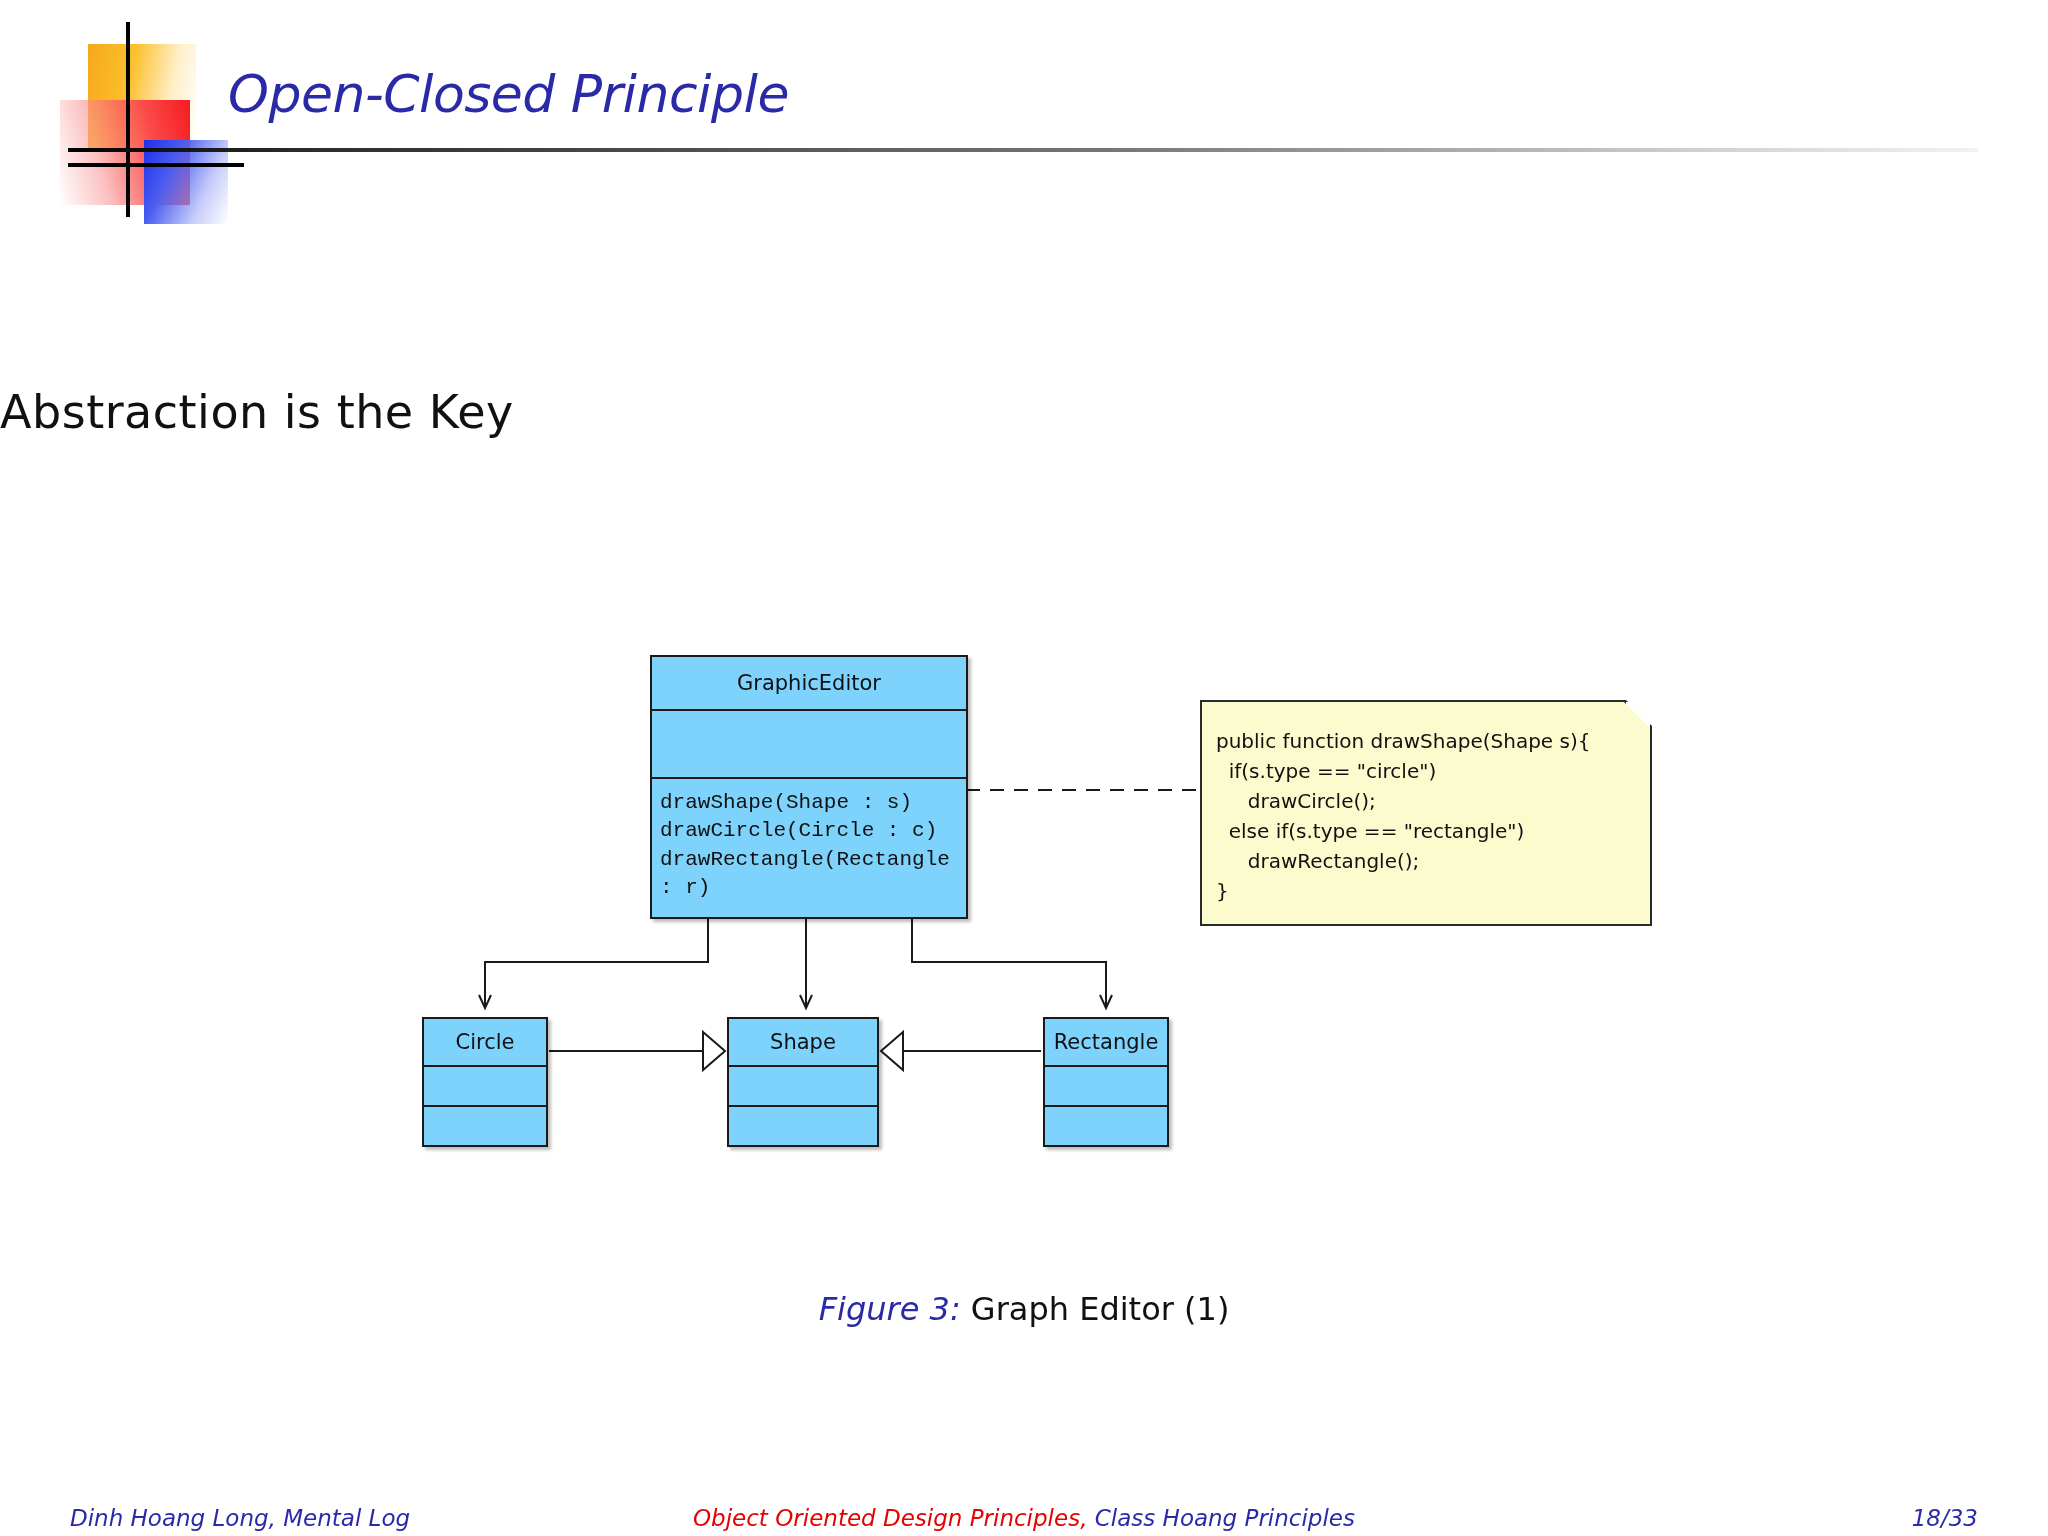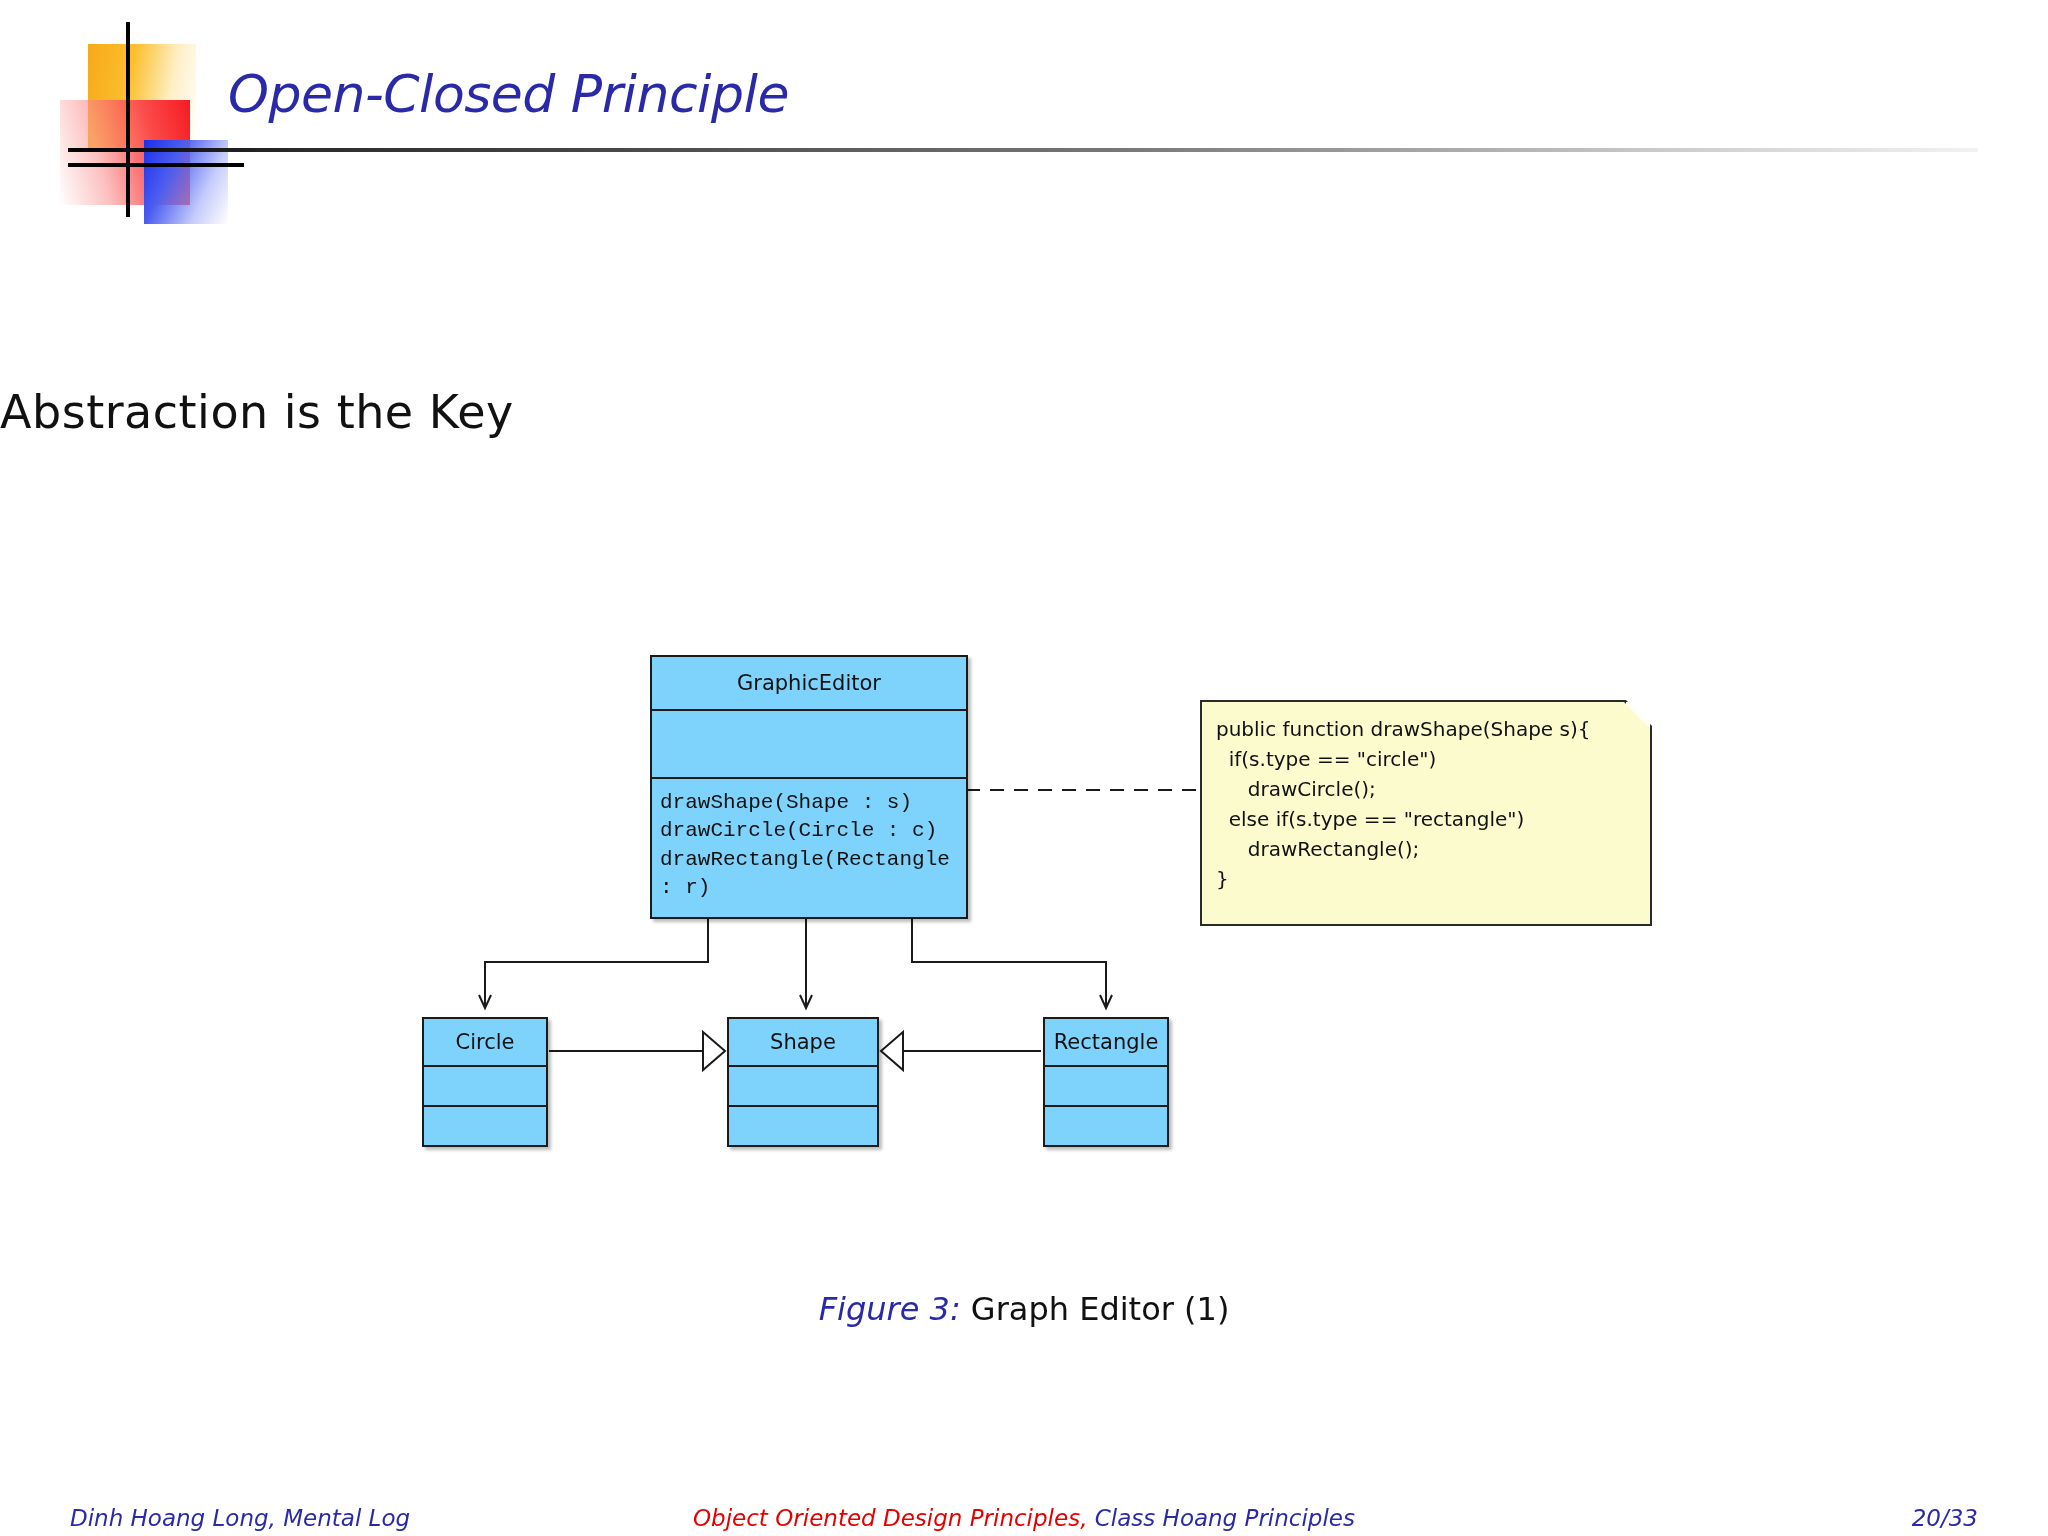--- a/index.html
+++ b/index.html
@@ -79,21 +79,21 @@
   #box-shape     { left: 727px; width: 152px; }
   #box-rectangle { left: 1043px; }
 
   
   #note {
     position: absolute; left: 1200px; top: 700px; width: 452px; height: 226px;
     background: #fcfbce; border: 2px solid #2a2a2a;
     box-shadow: 4px 4px 3px rgba(0,0,0,0.28);
     font-family: "DejaVu Sans", sans-serif;
     font-size: 20px; color: #111; line-height: 1.5;
-    padding: 12px 14px;
+    padding: 24px 14px;
     clip-path: polygon(0 0, calc(100% - 26px) 0, 100% 26px, 100% 100%, 0 100%);
   }
   #note .fold {
     position: absolute; right: 0px; top: 0px; width: 26px; height: 26px;
     background: #ffffff;
     clip-path: polygon(100% 0, 100% 100%, 0 0);
     border-left: 2px solid #2a2a2a;
   }
   #note pre {
     font-family: "DejaVu Sans", sans-serif; font-size: 20px;
@@ -209,16 +209,16 @@
   <div class="figcap">
     <span class="fignum">Figure 3:</span>
     <span>Graph Editor (1)</span>
   </div>
 
   <div class="footer">
     <div class="footer-left">Dinh Hoang Long, Mental Log</div>
     <div class="footer-center">
       <span class="part-red">Object Oriented Design Principles</span><span class="part-red">, </span><span class="part-blue">Class Hoang Principles</span>
     </div>
-    <div class="footer-right">20/33</div>
+    <div class="footer-right">18/33</div>
   </div>
 
 </div>
 
 </body></html>

